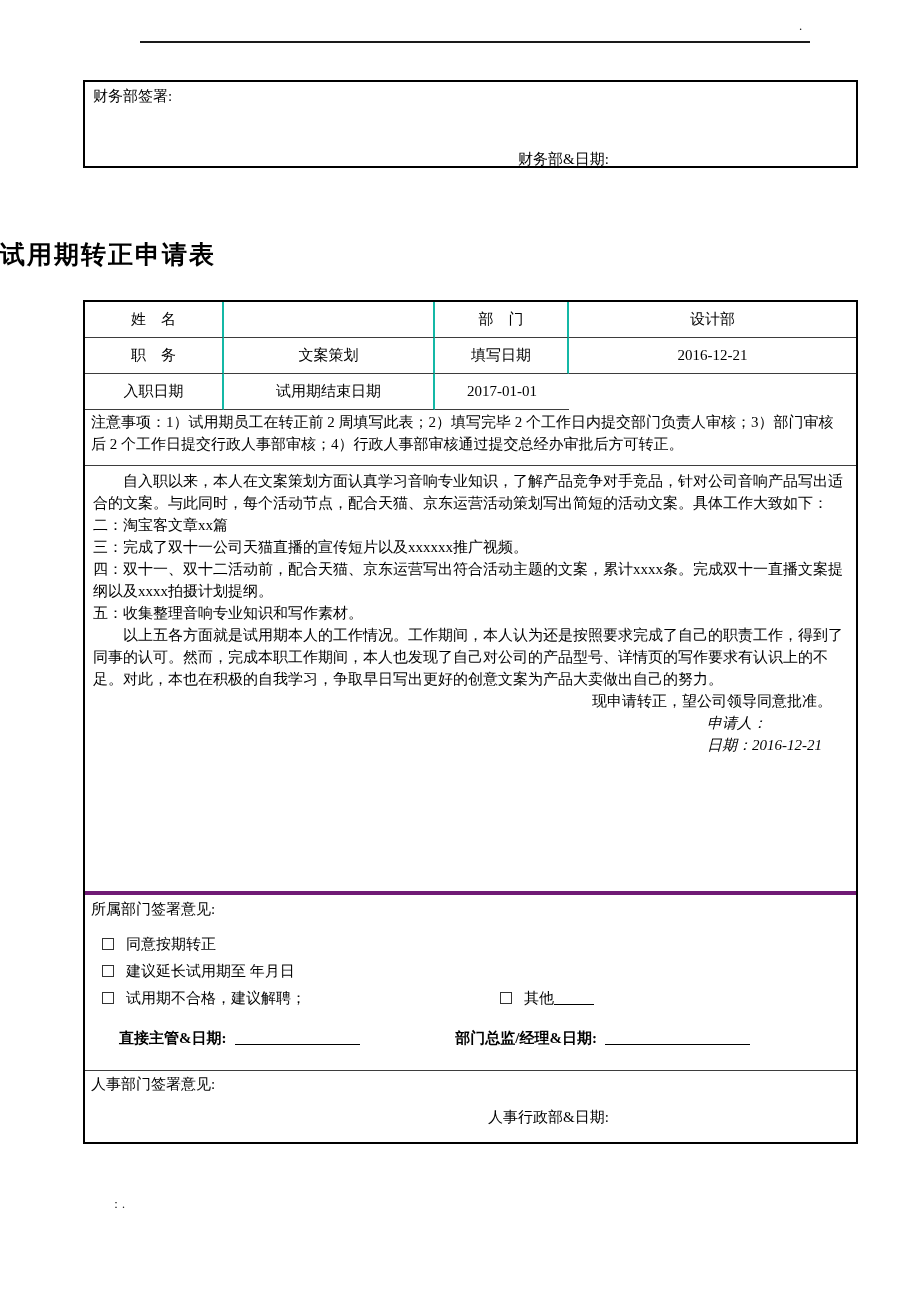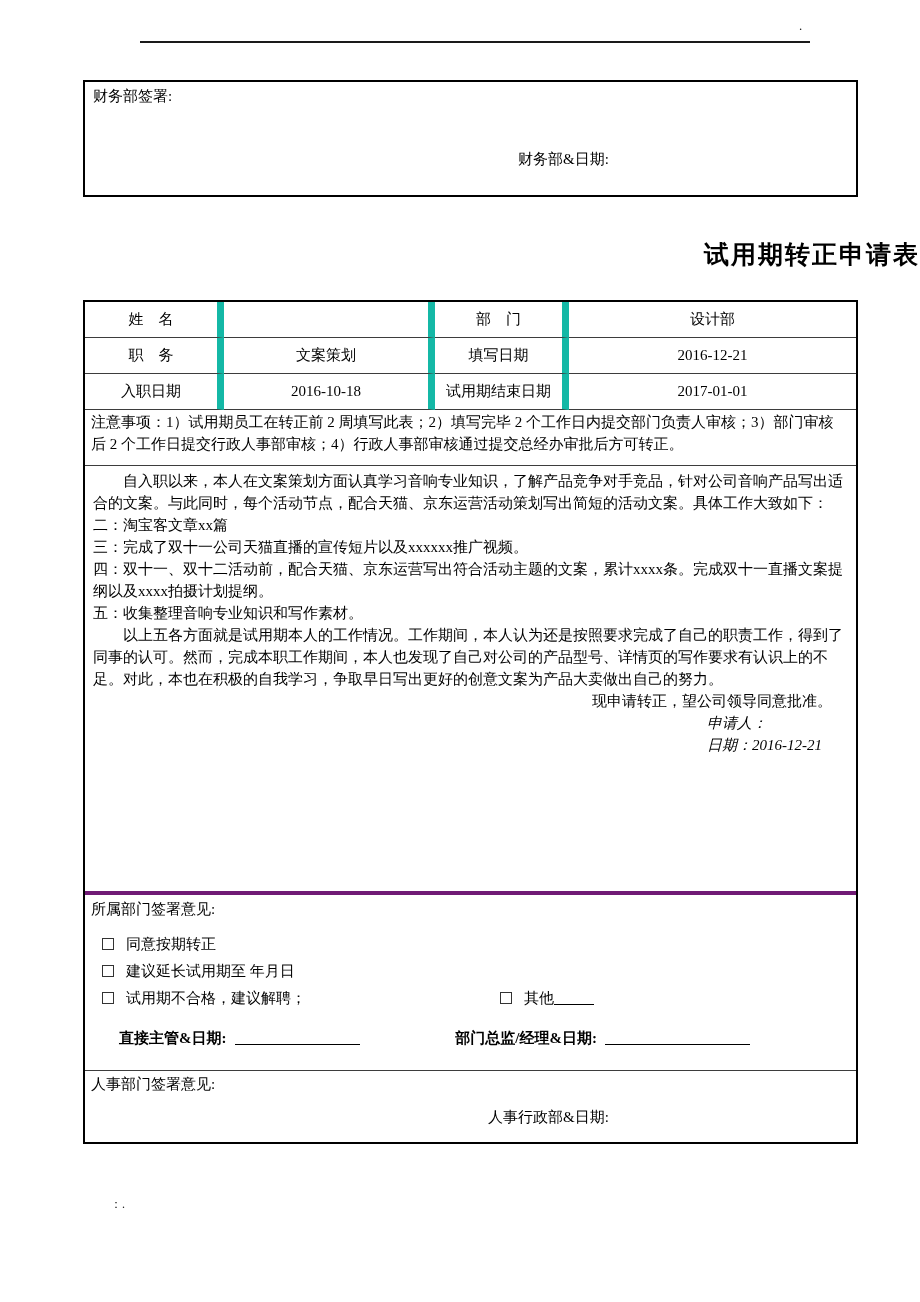--- a/index.html
+++ b/index.html
@@ -14,40 +14,40 @@
     overflow:hidden;
   }
   .header-rule {
     position:absolute; left:140px; top:41px; width:670px; height:0;
     border-top:2px solid #1a1a1a;
   }
   .header-dot {
     position:absolute; left:799px; top:18px; font-size:13px; color:#222;
   }
   .finance-box {
-    position:absolute; left:83px; top:80px; width:775px; height:117px;
+    position:absolute; left:83px; top:80px; width:775px; height:88px;
     border:2px solid #000;
   }
   .finance-label { position:absolute; left:8px; top:5px; }
   .finance-sign  { position:absolute; left:433px; top:68px; }
   .doc-title {
     position:absolute; left:0; right:0; top:238px;
-    text-align:right;
+    text-align:left;
     font-size:25px; font-weight:bold; letter-spacing:2px;
   }
   .main-table {
     position:absolute; left:83px; top:300px; width:775px;
     border:2px solid #000;
     background:#fff;
   }
   .info-grid { display:grid; grid-template-columns:139px 211px 134px auto; }
   .cell {
     height:36px; line-height:34px;
     text-align:center;
-    border-right:7px solid #14b8a6;
+    border-right:2px solid #14b8a6;
     border-bottom:1px solid #3d3d3d;
   }
   .cell.last { border-right:none; }
   .notice-row {
     border-bottom:1px solid #3d3d3d;
     padding:2px 8px 10px 6px;
     line-height:21.5px;
   }
   .body-cell {
     height:429px;
@@ -107,21 +107,20 @@
       <div class="cell"></div>
       <div class="cell">部　门</div>
       <div class="cell last">设计部</div>
 
       <div class="cell">职　务</div>
       <div class="cell">文案策划</div>
       <div class="cell">填写日期</div>
       <div class="cell last">2016-12-21</div>
 
       <div class="cell">入职日期</div>
-      <div class="cell">2016-10-18</div>
       <div class="cell">试用期结束日期</div>
       <div class="cell last">2017-01-01</div>
     </div>
 
     <div class="notice-row">注意事项：1）试用期员工在转正前 2 周填写此表；2）填写完毕 2 个工作日内提交部门负责人审核；3）部门审核后 2 个工作日提交行政人事部审核；4）行政人事部审核通过提交总经办审批后方可转正。</div>
 
     <div class="body-cell">
       <p class="indent">自入职以来，本人在文案策划方面认真学习音响专业知识，了解产品竞争对手竞品，针对公司音响产品写出适合的文案。与此同时，每个活动节点，配合天猫、京东运营活动策划写出简短的活动文案。具体工作大致如下：</p>
       <p>二：淘宝客文章xx篇</p>
       <p>三：完成了双十一公司天猫直播的宣传短片以及xxxxxx推广视频。</p>

